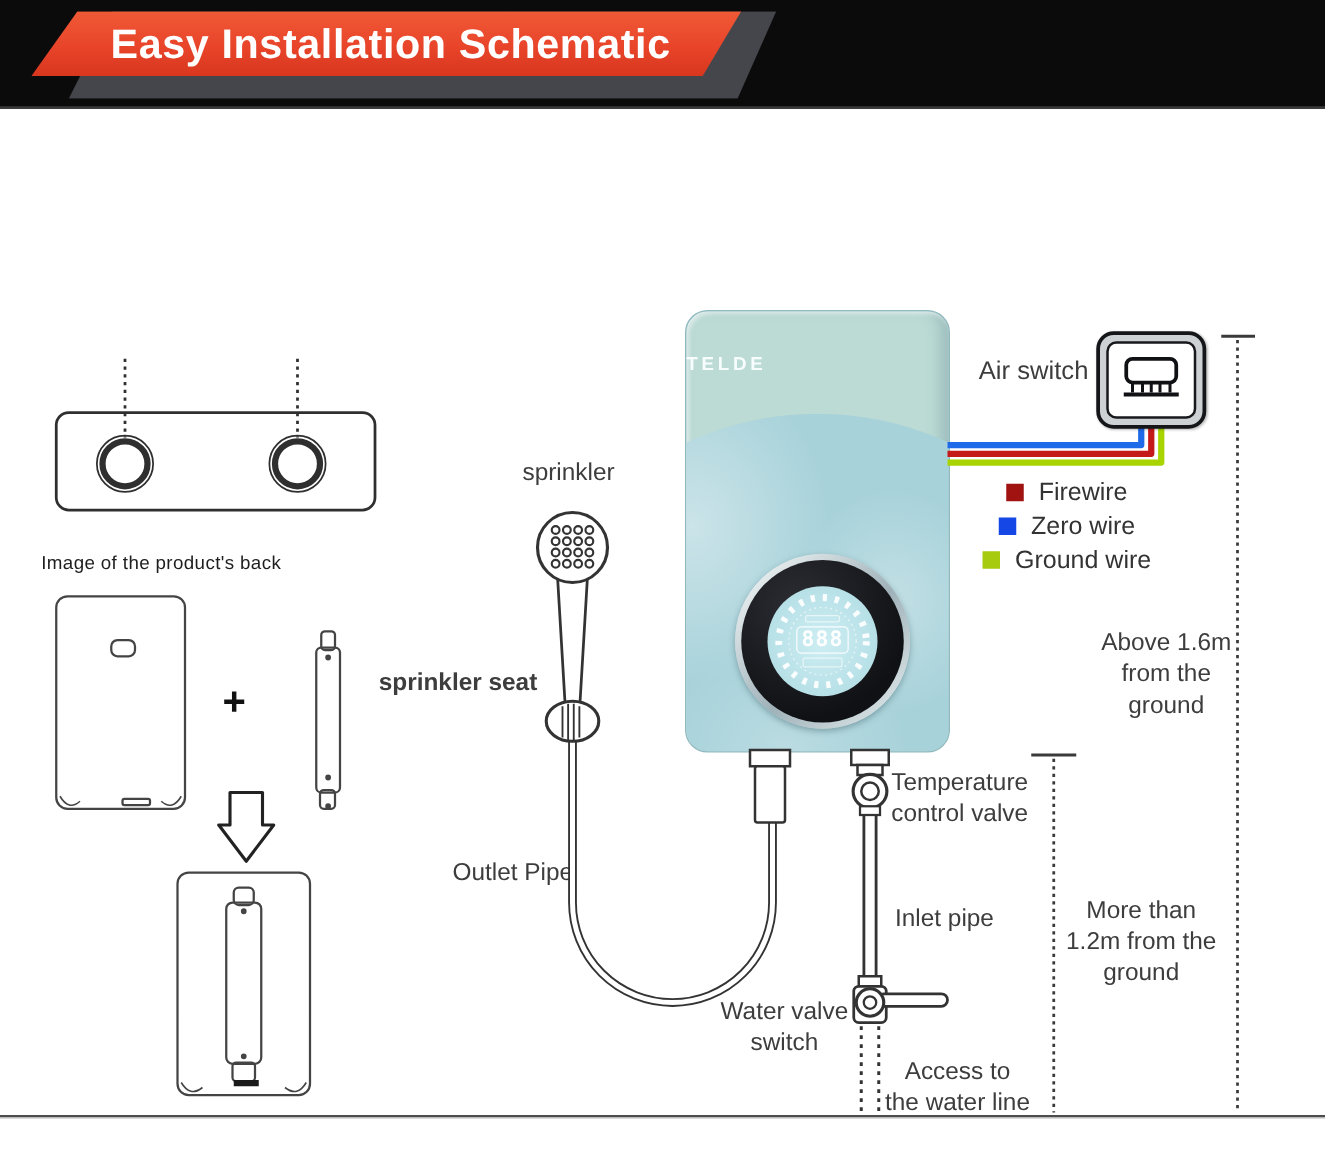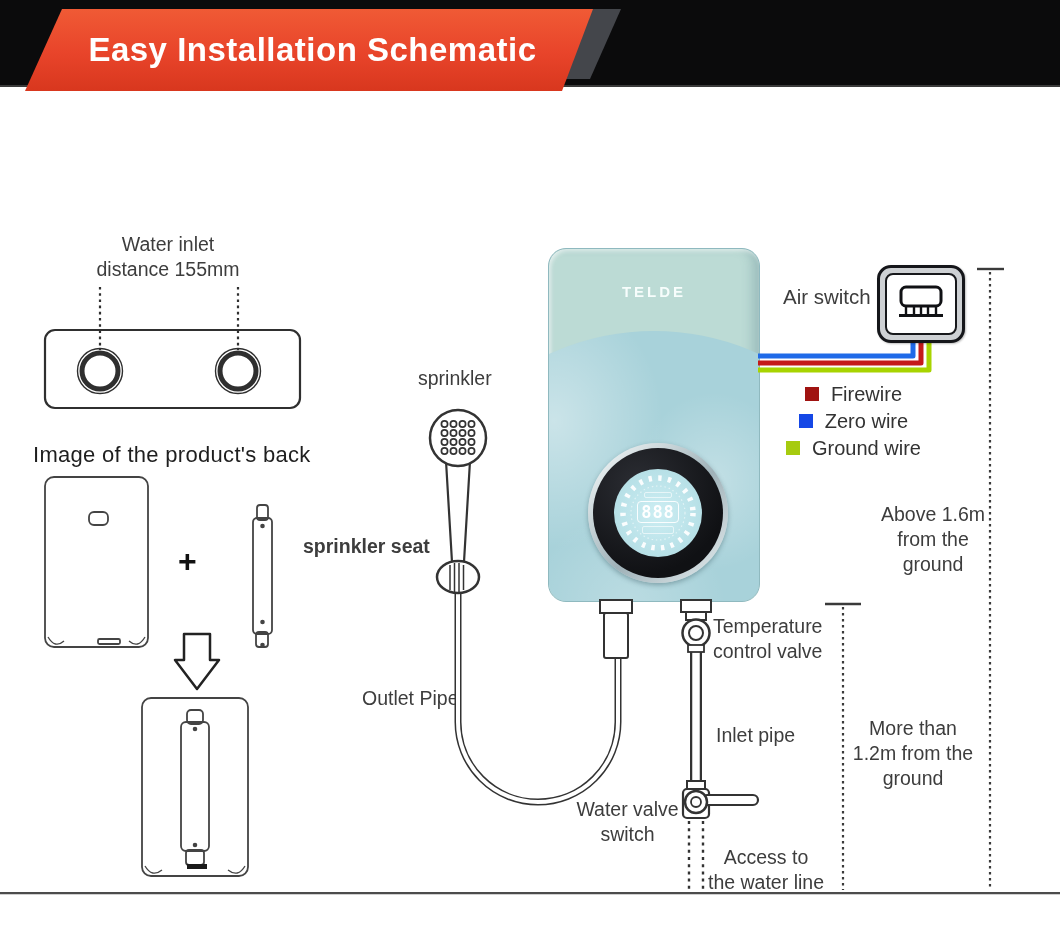--- a/index.html
+++ b/index.html
@@ -3,41 +3,41 @@
 <meta charset="utf-8">
 <style>
   html,body{margin:0;padding:0;background:#fff;}
   #canvas{position:relative;width:1060px;height:930px;background:#ffffff;overflow:hidden;
           font-family:"Liberation Sans",sans-serif;}
   
   .header-bar{position:absolute;left:0;top:0;width:1060px;height:85px;background:#0b0b0c;
               border-bottom:2px solid #3a3a3a;}
   .banner-accent{position:absolute;left:25px;top:9px;width:600px;height:70px;background:#44464b;
                  clip-path:polygon(65px 0,596px 0,565px 100%,30px 100%);}
-  .banner{position:absolute;left:25px;top:9px;width:575px;height:82px;
+  .banner{position:absolute;left:25px;top:9px;width:575px;height:52px;
           background:linear-gradient(180deg,#f05a35 0%,#e8442a 55%,#d8371e 100%);
           clip-path:polygon(37px 0,568px 0,537px 100%,0 100%);
           display:flex;align-items:center;justify-content:center;}
   .banner-title{color:#ffffff;font-size:33px;font-weight:bold;letter-spacing:.5px;}
   
   .lbl{position:absolute;font-size:19.5px;color:#3d3d3d;line-height:1.28;white-space:pre-line;text-align:right;}
   .center{text-align:center;}
-  .back-title{position:absolute;left:33px;top:442px;font-size:22px;color:#1e1e1e;letter-spacing:.3px;}
+  .back-title{position:absolute;left:33px;top:442px;font-size:15px;color:#1e1e1e;letter-spacing:.3px;}
   .plus-sign{position:absolute;left:178px;top:543px;font-size:32px;font-weight:bold;color:#111;}
   
   .device{position:absolute;left:548px;top:248px;width:210px;height:352px;border-radius:18px;
           background:#bcdbd5;border:1px solid #8fb9bf;overflow:hidden;
           box-shadow:inset 2px 2px 4px rgba(255,255,255,.6), inset -6px -4px 12px rgba(60,105,120,.28);}
   .device-marble{position:absolute;left:-145px;top:82px;width:500px;height:500px;border-radius:50%;
           background:
             radial-gradient(ellipse at 30% 18%, rgba(255,255,255,.4) 0%, rgba(255,255,255,0) 22%),
             radial-gradient(ellipse at 62% 30%, rgba(255,255,255,.3) 0%, rgba(255,255,255,0) 18%),
             radial-gradient(ellipse at 45% 55%, rgba(255,255,255,.22) 0%, rgba(255,255,255,0) 25%),
             #a8d2da;}
-  .brand{position:absolute;left:0;top:34px;width:100%;text-align:center;color:#f7fdfc;
+  .brand{position:absolute;left:0;top:34px;width:100%;color:#f7fdfc;
          font-size:15px;font-weight:bold;letter-spacing:3px;}
   .dial{position:absolute;left:39px;top:194px;width:140px;height:140px;border-radius:50%;
         background:linear-gradient(135deg,#fbfefe 0%,#9fb1b8 55%,#e9f1f2 100%);
         box-shadow:0 2px 5px rgba(30,60,70,.35);}
   .dial-black{position:absolute;inset:5px;border-radius:50%;
         background:radial-gradient(circle at 35% 28%, #2b2d33 0%, #101114 72%);}
   .dial-display{position:absolute;left:26px;top:26px;width:88px;height:88px;border-radius:50%;
         background:radial-gradient(circle,#cdeef3 0%,#b2dde4 85%);
         display:flex;flex-direction:column;align-items:center;justify-content:center;}
   .dial-display svg{position:absolute;left:0;top:0;}
@@ -66,22 +66,20 @@
 
 <div id="canvas">
 
   <div class="header-bar">
     <div class="banner-accent"></div>
     <div class="banner">
       <div class="banner-title">Easy Installation Schematic</div>
     </div>
   </div>
 
-  <div class="lbl center" style="left:68px;top:232px;width:200px;">Water inlet
-distance 155mm</div>
   <div class="back-title">Image of the product's back</div>
   <div class="plus-sign">+</div>
   <div class="lbl" style="left:418px;top:366px;">sprinkler</div>
   <div class="lbl" style="left:303px;top:534px;font-weight:bold;">sprinkler seat</div>
   <div class="lbl" style="left:334px;top:686px;margin-left:28px;">Outlet Pipe</div>
   <div class="lbl" style="left:783px;top:284px;font-size:20.5px;">Air switch</div>
   <div class="lbl" style="left:713px;top:614px;">Temperature
 control valve</div>
   <div class="lbl" style="left:716px;top:723px;">Inlet pipe</div>
   <div class="lbl center" style="left:560px;top:797px;width:135px;">Water valve

